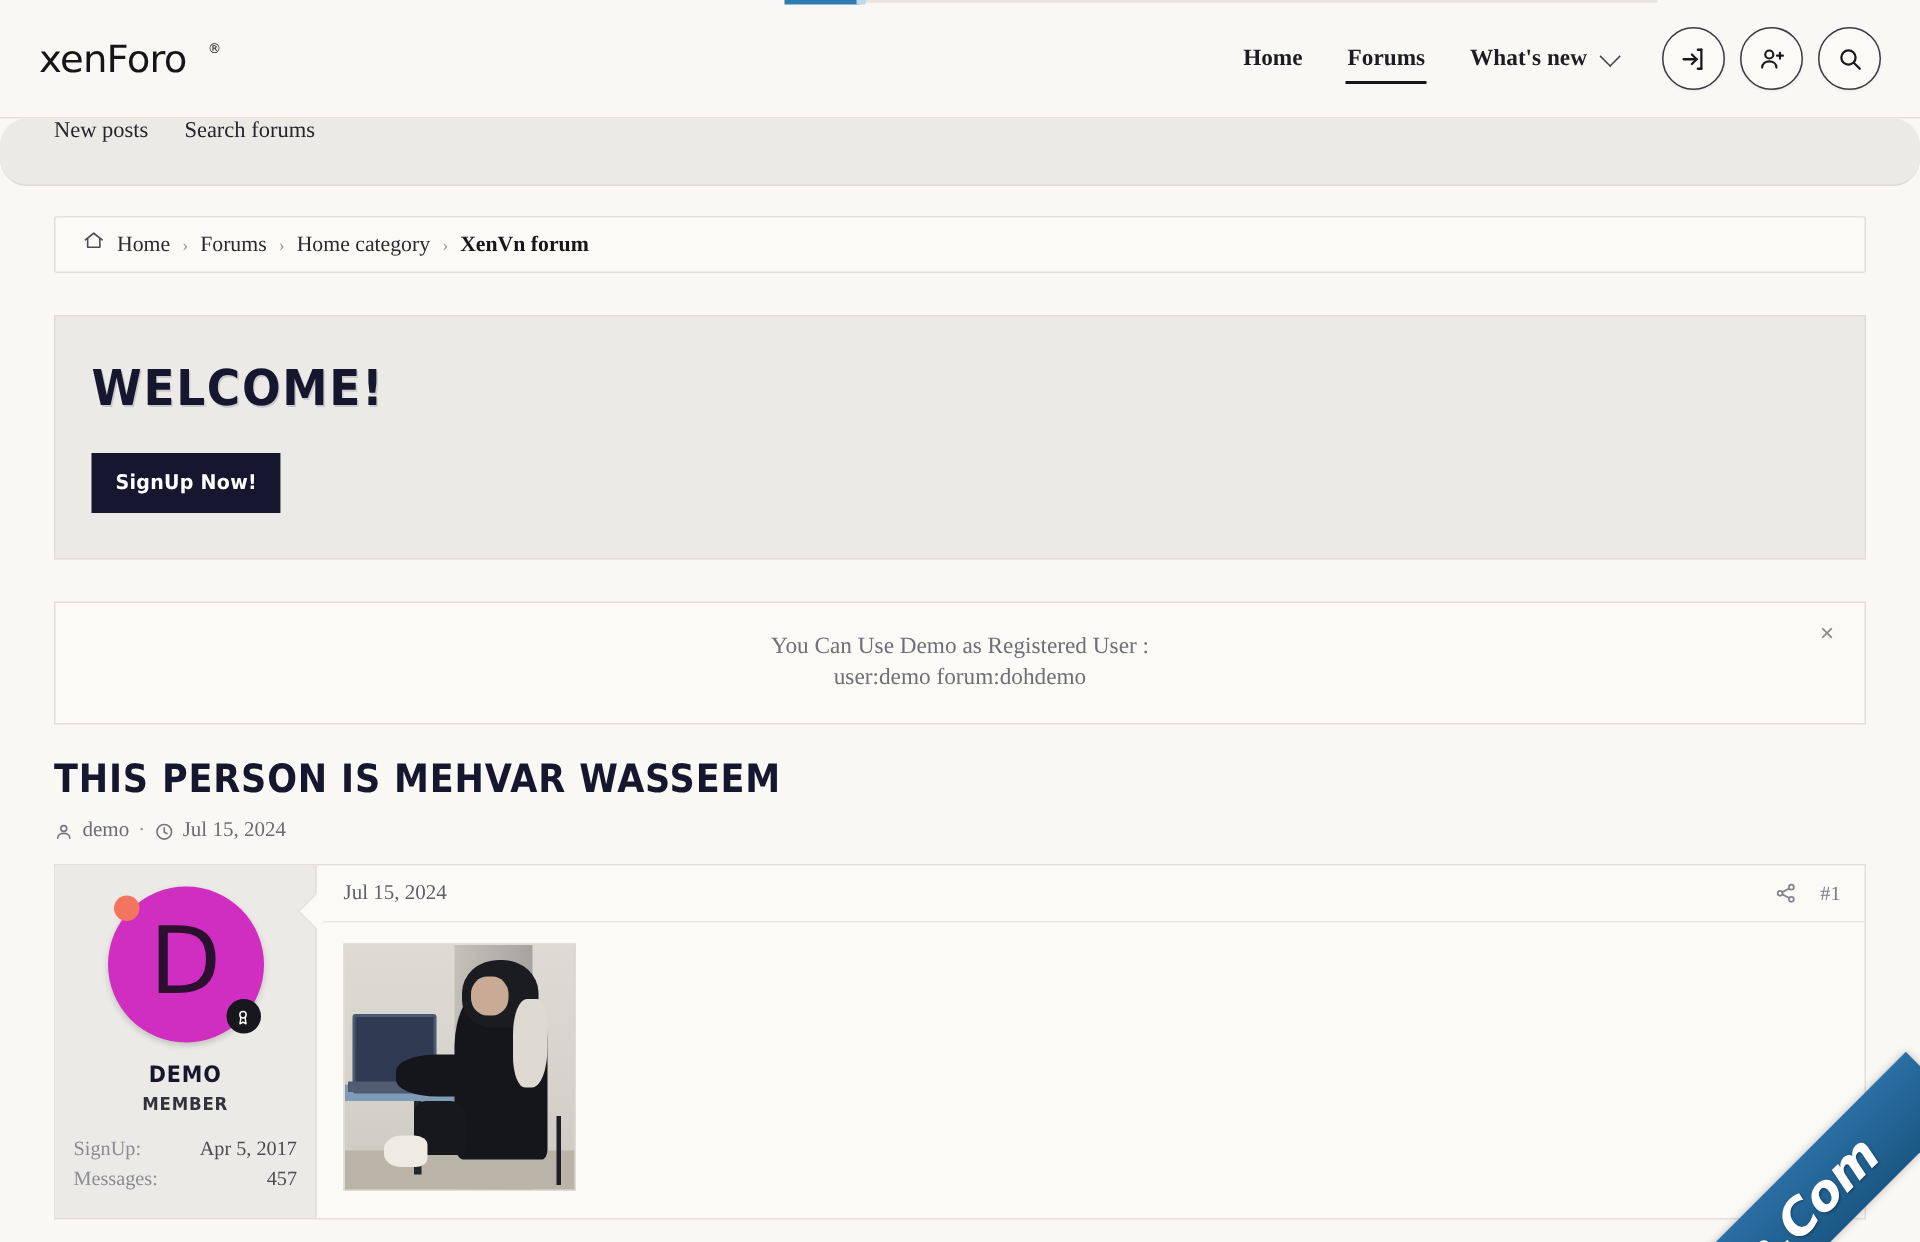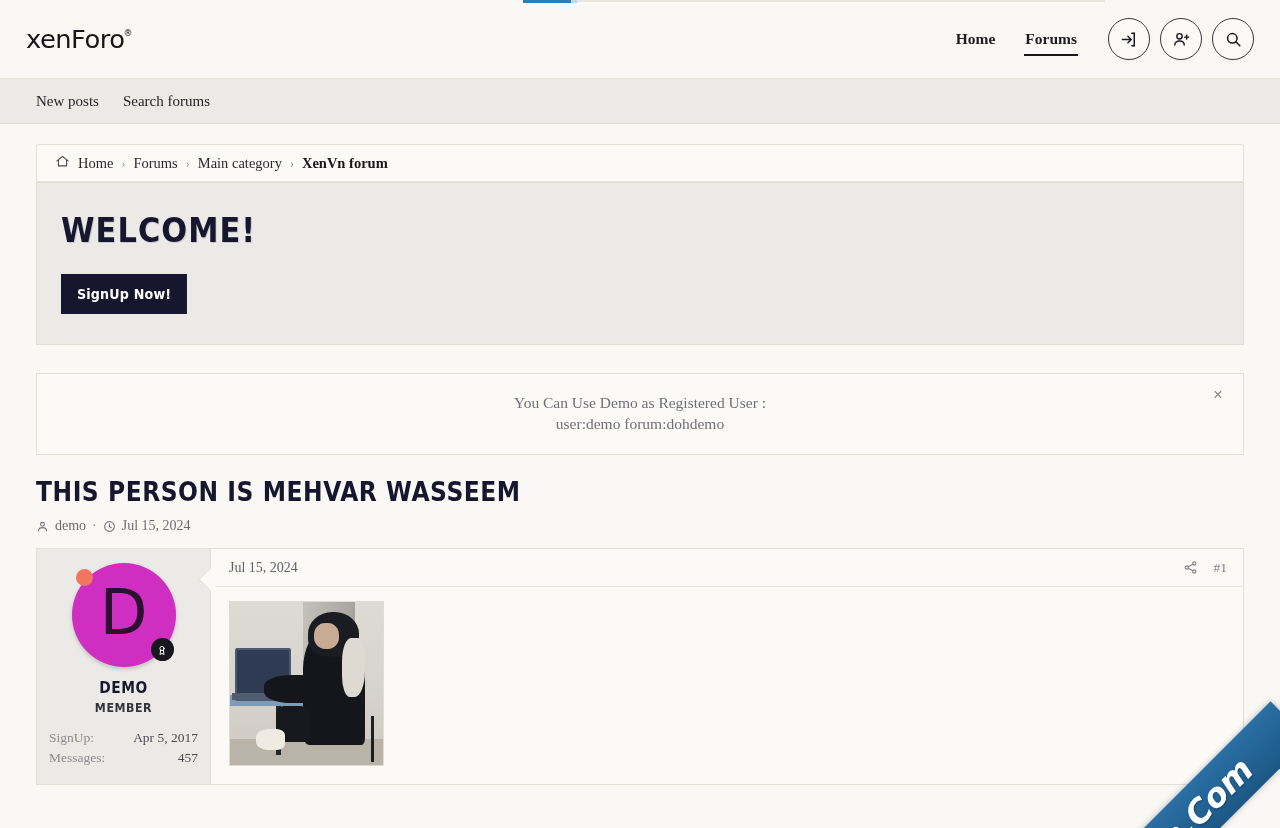--- a/index.html
+++ b/index.html
@@ -53,20 +53,21 @@
     align-items: center;
     padding: 0 26px 0 26px;
     box-sizing: border-box;
     position: relative;
   }
   .logo {
     display: flex;
     align-items: flex-start;
     line-height: 1;
     user-select: none;
+    gap: 15px;
   }
   .logo-text {
     font-family: "DejaVu Sans", sans-serif;
     font-size: 25px;
     letter-spacing: -0.5px;
     color: #16161a;
     font-weight: 400;
     transform: scaleX(1.03);
     transform-origin: left center;
   }
@@ -131,24 +132,24 @@
     box-shadow: 0 1px 2px rgba(0,0,0,0.06);
   }
   .circle-btn svg { display: block; }
 
   
   .subnav {
     height: 45px;
     background: #eceae6;
     border-bottom: 1px solid #dedad2;
     display: flex;
-    align-items: center;
     padding-left: 36px;
     gap: 24px;
     box-sizing: border-box;
+    border-radius: 18px;
   }
   .subnav-item {
     font-size: 15px;
     color: #24242a;
     cursor: pointer;
     font-family: "Liberation Serif", serif;
   }
 
   
   .page {
@@ -172,20 +173,21 @@
     font-size: 14.5px;
     color: #3b3b42;
     box-sizing: border-box;
   }
   .crumb { cursor: pointer; color: #2a2a30; }
   .crumb.current { font-weight: bold; color: #16161a; cursor: default; }
   .crumb-sep { color: #9b968c; font-size: 12px; }
 
   
   .welcome {
+    margin-top: 28px;
     background: #eceae6;
     border: 1px solid #e2ded6;
     padding: 28px 24px 30px 24px;
     box-sizing: border-box;
   }
   .welcome h1 {
     margin: 0 0 24px 0;
     font-family: "DejaVu Sans", sans-serif;
     font-weight: bold;
     font-size: 33px;
@@ -548,20 +550,24 @@
     <span class="logo-reg">®</span>
   </div>
 
   <div class="nav">
     <div class="nav-item">
       <span>Home</span>
     </div>
     <div class="nav-item">
       <span>Forums</span>
       <span class="underline"></span>
+    </div>
+    <div class="nav-item">
+      <span>What's new</span>
+      <span class="chev"></span>
     </div>
 
     <div class="icon-btns">
       <div class="circle-btn">
         <svg width="19" height="19" viewBox="0 0 24 24" fill="none" stroke="#18181d" stroke-width="1.9" stroke-linecap="round" stroke-linejoin="round">
           <path d="M3 12h11"></path>
             <path d="M10 8l4 4-4 4"></path>
             <path d="M18 4v16"></path>
             <path d="M18 4h-3"></path>
             <path d="M18 20h-3"></path>
@@ -596,21 +602,21 @@
     <span>
       <svg width="15" height="15" viewBox="0 0 24 24" fill="none" stroke="#4a4a52" stroke-width="1.7" stroke-linecap="round" stroke-linejoin="round">
         <path d="M3 11l9-7 9 7"></path>
           <path d="M5.5 10v9h13v-9"></path>
       </svg>
     </span>
     <span class="crumb">Home</span>
     <span class="crumb-sep">›</span>
     <span class="crumb">Forums</span>
     <span class="crumb-sep">›</span>
-    <span class="crumb">Main category</span>
+    <span class="crumb">Home category</span>
     <span class="crumb-sep">›</span>
     <span class="crumb current">XenVn forum</span>
   </div>
 
   <div class="welcome">
     <h1>WELCOME!</h1>
     <button class="signup-btn">SignUp Now!</button>
   </div>
 
   <div class="notice">

